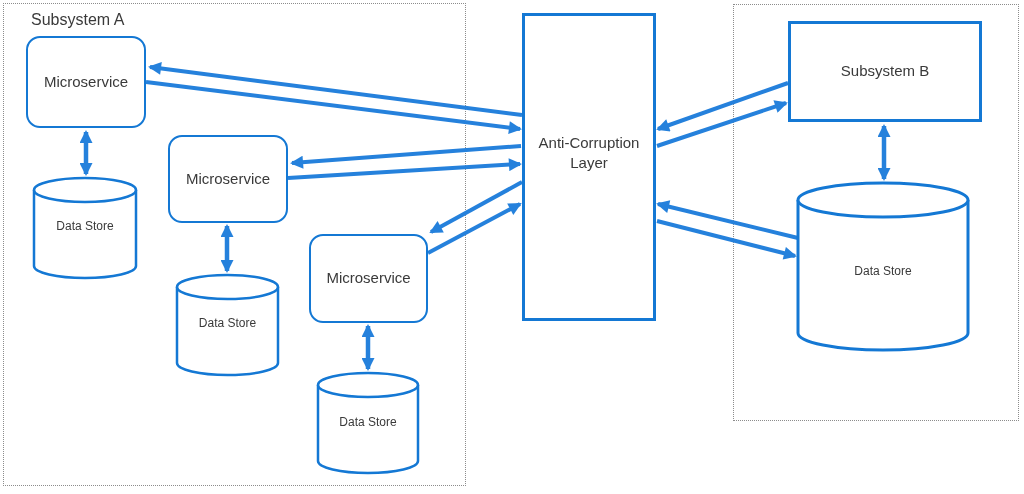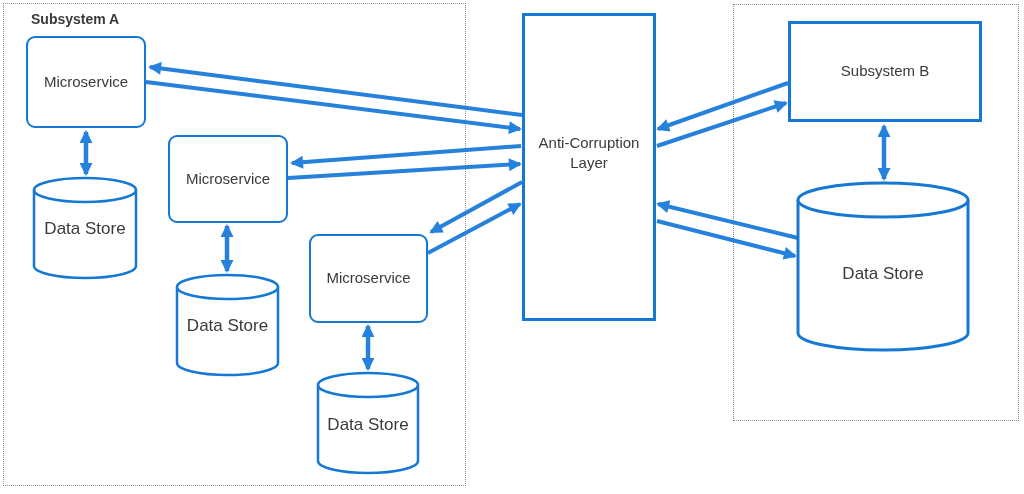--- a/index.html
+++ b/index.html
@@ -13,37 +13,37 @@
   .canvas{
     position:relative;width:1024px;height:494px;background:var(--background);
     font-family:"Liberation Sans",sans-serif;color:var(--text);overflow:hidden;
   }
   .canvas *{box-sizing:border-box;}
   .container-box{
     position:absolute;border:1.5px dotted var(--container-border);
     background:transparent;z-index:0;
   }
   .container-label{
-    position:absolute;z-index:3;font-size:14px;white-space:nowrap;font-weight:bold;
+    position:absolute;z-index:3;font-size:16px;white-space:nowrap;
   }
   svg.wires{position:absolute;left:0;top:0;z-index:1;}
   svg.wires line{stroke:var(--arrow);}
   svg.wires .arrowhead{fill:var(--arrow);}
   svg.wires .cyl{fill:#ffffff;stroke:var(--shape-border);stroke-width:2.5px;}
   svg.wires .cyl-big{stroke-width:3px;}
   .node{
     position:absolute;background:#ffffff;border:2.5px solid var(--shape-border);
     z-index:2;display:flex;align-items:center;justify-content:center;
     text-align:center;font-size:15px;
   }
-  .node.rounded{border-radius:9px;}
+  .node.rounded{border-radius:14px;}
   .node.square{border-width:3px;}
   .node-label{display:block;line-height:1.35;}
   .float-label{
-    position:absolute;z-index:3;font-size:17px;text-align:center;line-height:1.2;
+    position:absolute;z-index:3;font-size:12px;text-align:center;line-height:1.2;
   }
 </style>
 </head>
 <body>
 
 <div class="canvas">
 
   <div class="container-box" style="left:3px;top:3px;width:463px;height:483px;"></div>
   <div class="container-box" style="left:733px;top:4px;width:286px;height:417px;"></div>
 

